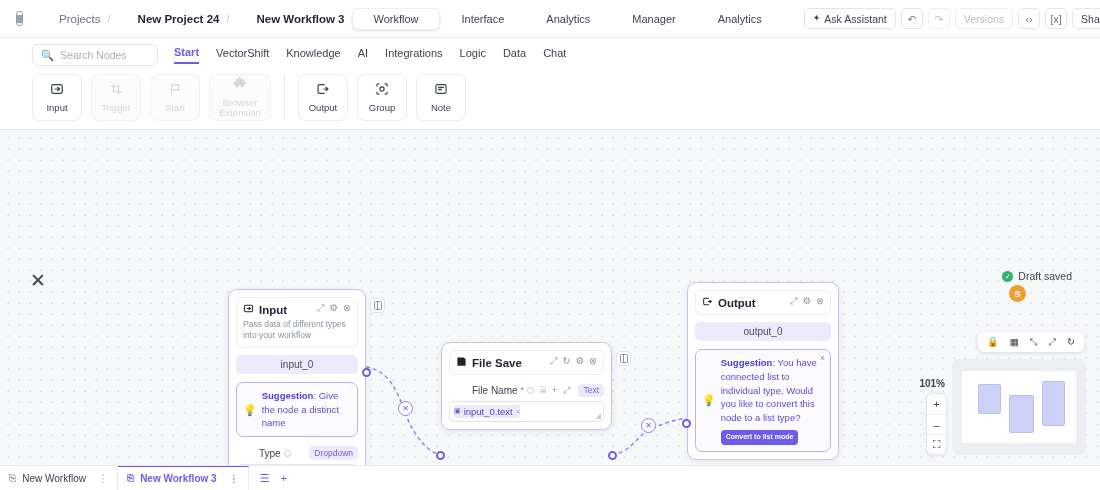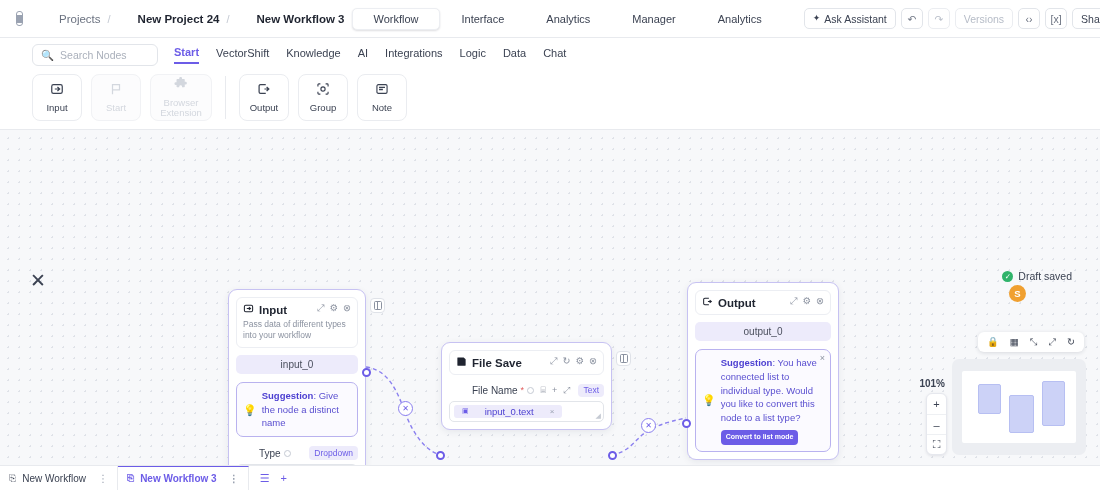--- a/index.html
+++ b/index.html
@@ -139,22 +139,22 @@
 
   .mini-icons { margin-left:auto; display:flex; align-items:center; gap:6px; color:#8b92a0; font-size:9px; }
   .mini-icons span { cursor:pointer; line-height:1; }
   .mini-icons .pill { margin-left:2px; }
 
   .var-input {
     margin-top:4px; border:1px solid #e2e5ea; border-radius:5px; background:#fff; min-height:20px;
     display:flex; align-items:center; padding:3px 4px; position:relative; cursor:text;
   }
   .chip {
-    background:#edebfb; color:#4c3fd1; font-size:9.5px; padding:1px 8px; border-radius:3px;
-    display:flex; align-items:center; gap:16px; white-space:nowrap;
+    background:#edebfb; color:#4c3fd1; font-size:9.5px; padding:1px 0; border-radius:3px;
+    display:flex; align-items:center; gap:3px; white-space:nowrap;
   }
   .chip .ci { font-size:7px; color:#6c5ce7; }
   .chip .cx { color:#9aa2b1; font-size:8px; cursor:pointer; }
   .resz { position:absolute; right:2px; bottom:1px; color:#c5cad3; font-size:7px; }
 
   .port { position:absolute; width:9px; height:9px; border-radius:50%; background:#fff; border:2.2px solid #6c5ce7; cursor:grab; }
 
   
   .mini-toolbar {
     position:absolute; right:16px; bottom:113px; height:20px; background:#fff; border-radius:6px;
@@ -255,20 +255,28 @@
 
     <div class="toolrow2">
       <div class="tool">
         <span>
           <svg width="14" height="14" viewBox="0 0 16 16" fill="none" stroke="currentColor" stroke-width="1.4">
             <rect x="2" y="3" width="12" height="10" rx="2"></rect>
               <path d="M5.5 8h5M8.5 5.8 11 8l-2.5 2.2"></path>
           </svg>
         </span>
         <span class="tlabel">Input</span>
+      </div>
+      <div class="tool dim">
+        <span>
+          <svg width="14" height="14" viewBox="0 0 16 16" fill="none" stroke="currentColor" stroke-width="1.4">
+            <path d="M5 2v9h9M2 5h9v9"></path>
+          </svg>
+        </span>
+        <span class="tlabel">Trigger</span>
       </div>
       <div class="tool dim">
         <span>
           <svg width="14" height="14" viewBox="0 0 16 16" fill="none" stroke="currentColor" stroke-width="1.4">
             <path d="M4 14V3h8v6H4"></path>
           </svg>
         </span>
         <span class="tlabel">Start</span>
       </div>
       <div class="tool dim wide">

